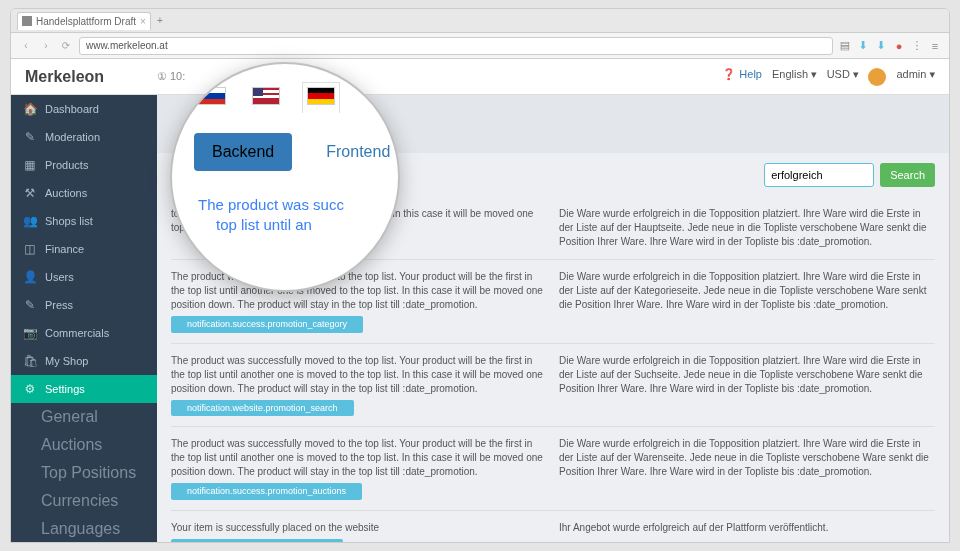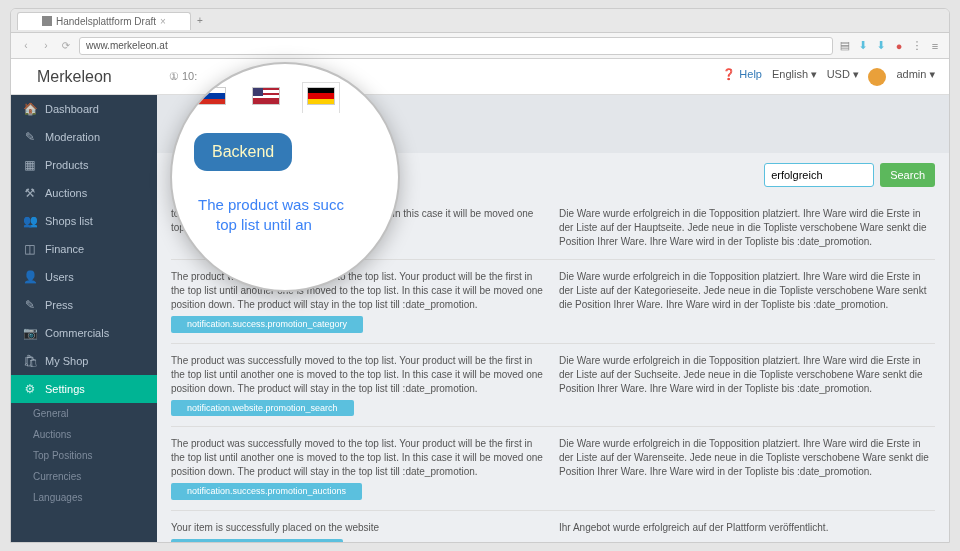--- a/index.html
+++ b/index.html
@@ -1,43 +1,43 @@
 <!DOCTYPE html>
 <html><head>
 <meta charset="utf-8">
 <style>
 * { margin: 0; padding: 0; box-sizing: border-box; font-family: -apple-system, BlinkMacSystemFont, "Segoe UI", Arial, sans-serif; }
 body { background: #e5e5e5; width: 960px; height: 551px; overflow: hidden; position: relative; }
 
 .browser-chrome { background: #f5f5f5; border: 1px solid #ccc; border-radius: 6px 6px 0 0; margin: 8px 10px 0; height: 535px; position: relative; overflow: hidden; }
 .tab-bar { height: 24px; background: #e8e8e8; border-bottom: 1px solid #ccc; display: flex; align-items: center; padding-left: 6px; font-size: 10px; color: #666; }
-.tab-bar .tab { background: #fff; padding: 3px 24px; border: 1px solid #ccc; border-bottom: none; border-radius: 3px 3px 0 0; display: flex; align-items: center; gap: 4px; }
+.tab-bar .tab { background: #fff; padding: 3px 4px; border: 1px solid #ccc; border-bottom: none; border-radius: 3px 3px 0 0; display: flex; align-items: center; gap: 4px; }
 .tab-bar .favicon { width: 10px; height: 10px; background: #888; display: inline-block; }
 .tab-bar .plus { margin-left: 6px; color: #888; cursor: pointer; }
 .addr-bar { height: 26px; background: #f5f5f5; border-bottom: 1px solid #d0d0d0; display: flex; align-items: center; padding: 0 8px; gap: 6px; font-size: 10px; color: #666; }
 .addr-bar .nav-btn { width: 14px; height: 14px; display: flex; align-items: center; justify-content: center; color: #aaa; }
 .addr-bar .url-box { flex: 1; height: 18px; background: #fff; border: 1px solid #ccc; border-radius: 3px; padding: 0 6px; display: flex; align-items: center; color: #555; }
 .addr-bar .right-icons { display: flex; gap: 6px; align-items: center; }
 .addr-bar .ri { width: 12px; height: 12px; display: inline-flex; align-items: center; justify-content: center; font-size: 11px; }
 
 .app { position: absolute; top: 50px; left: 0; right: 0; bottom: 0; display: flex; flex-direction: column; background: #edeff2; }
 .header { height: 36px; background: #fff; border-bottom: 1px solid #ddd; display: flex; align-items: center; padding: 0 14px; }
-.brand { font-size: 16px; color: #444; font-weight: 400; width: 132px; margin-left: 12px; }
+.brand { font-size: 16px; color: #444; font-weight: 700; width: 132px; }
 .header-mid { font-size: 11px; color: #888; flex: 1; display: flex; align-items: center; gap: 4px; }
 .header-right { display: flex; align-items: flex-start; gap: 10px; font-size: 11px; color: #555; }
 .header-right .link { color: #337ab7; cursor: pointer; }
 .header-right .drop { color: #555; cursor: pointer; }
 .avatar { width: 18px; height: 18px; border-radius: 50%; background: #e9a03a; }
 
 .body { flex: 1; display: flex; overflow: hidden; }
 .sidebar { width: 146px; background: #2d3e50; color: #b8c4d1; font-size: 11px; overflow-y: auto; }
 .sidebar .item { display: flex; align-items: center; gap: 8px; padding: 7px 12px; cursor: pointer; }
 .sidebar .item.active { background: #00b494; color: #fff; }
 .sidebar .item .ic { width: 14px; text-align: center; opacity: 0.8; font-size: 12px; }
-.sidebar .sub { padding: 5px 12px 5px 22px; font-size: 10px; color: #7e8b9c; cursor: pointer; }
+.sidebar .sub { padding: 5px 12px 5px 30px; font-size: 16px; color: #7e8b9c; cursor: pointer; }
 .sidebar .sub.active { color: #00b494; }
 
 .main { flex: 1; overflow-y: auto; padding: 0; background: #edeff2; }
 .lang-strip { height: 28px; background: #e3e6ea; }
 .tabs-strip { height: 30px; background: #e3e6ea; }
 .search-row { display: flex; justify-content: flex-end; padding: 10px 14px; gap: 6px; align-items: center; background: #edeff2; }
 .search-row input { width: 110px; height: 24px; border: 1px solid #5bc0de; border-radius: 3px; padding: 0 6px; font-size: 11px; outline: none; }
 .search-row button { height: 24px; padding: 0 10px; background: #5cb85c; color: #fff; border: none; border-radius: 3px; font-size: 11px; cursor: pointer; }
 
 .rows { padding: 0 14px 14px; }
@@ -52,21 +52,21 @@
 .mag-flags { display: flex; gap: 18px; margin-bottom: 20px; align-items: center; }
 .flag { width: 28px; height: 18px; display: inline-block; border: 1px solid #ccc; }
 .flag.ru { background: linear-gradient(to bottom, #fff 33%, #0039a6 33%, #0039a6 66%, #d52b1e 66%); }
 .flag.us { background: linear-gradient(to bottom, #b22234 0%, #b22234 15%, #fff 15%, #fff 30%, #b22234 30%, #b22234 45%, #fff 45%, #fff 60%, #b22234 60%); position: relative; }
 .flag.us::before { content:''; position:absolute; top:0; left:0; width:40%; height:55%; background:#3c3b6e; }
 .flag.de { background: linear-gradient(to bottom, #000 33%, #dd0000 33%, #dd0000 66%, #ffce00 66%); }
 .flag-box { padding: 4px; }
 .flag-box.active { background: #fff; border: 1px solid #ddd; border-bottom: none; }
 .mag-tabs { display: flex; gap: 16px; margin-bottom: 24px; }
 .mag-tab { padding: 10px 18px; font-size: 16px; border-radius: 4px; cursor: pointer; }
-.mag-tab.active { background: #337ab7; color: #fef9c3; border-radius: 13px; }
+.mag-tab.active { background: #337ab7; color: #000000; }
 .mag-tab.inactive { color: #337ab7; }
 .mag-text { font-size: 15px; color: #3b82f6; line-height: 1.3; padding: 0 4px; }
 </style>
 </head>
 <body>
 
 <div class="browser-chrome">
   <div class="tab-bar">
     <div class="tab">
       <span class="favicon"></span>
@@ -196,19 +196,20 @@
 
 <div class="mag">
   <div class="mag-inner">
     <div class="mag-flags">
       <span class="flag-box"><span class="flag ru"></span></span>
       <span class="flag-box"><span class="flag us"></span></span>
       <span class="flag-box active"><span class="flag de"></span></span>
     </div>
     <div class="mag-tabs">
       <div class="mag-tab active">Backend</div>
+      <div class="mag-tab inactive">Frontend</div>
     </div>
     <div class="mag-text">
       <span>The product was succ</span><br>
       <span style="padding-left:18px;">top list until an</span>
     </div>
   </div>
 </div>
 
 </body></html>

